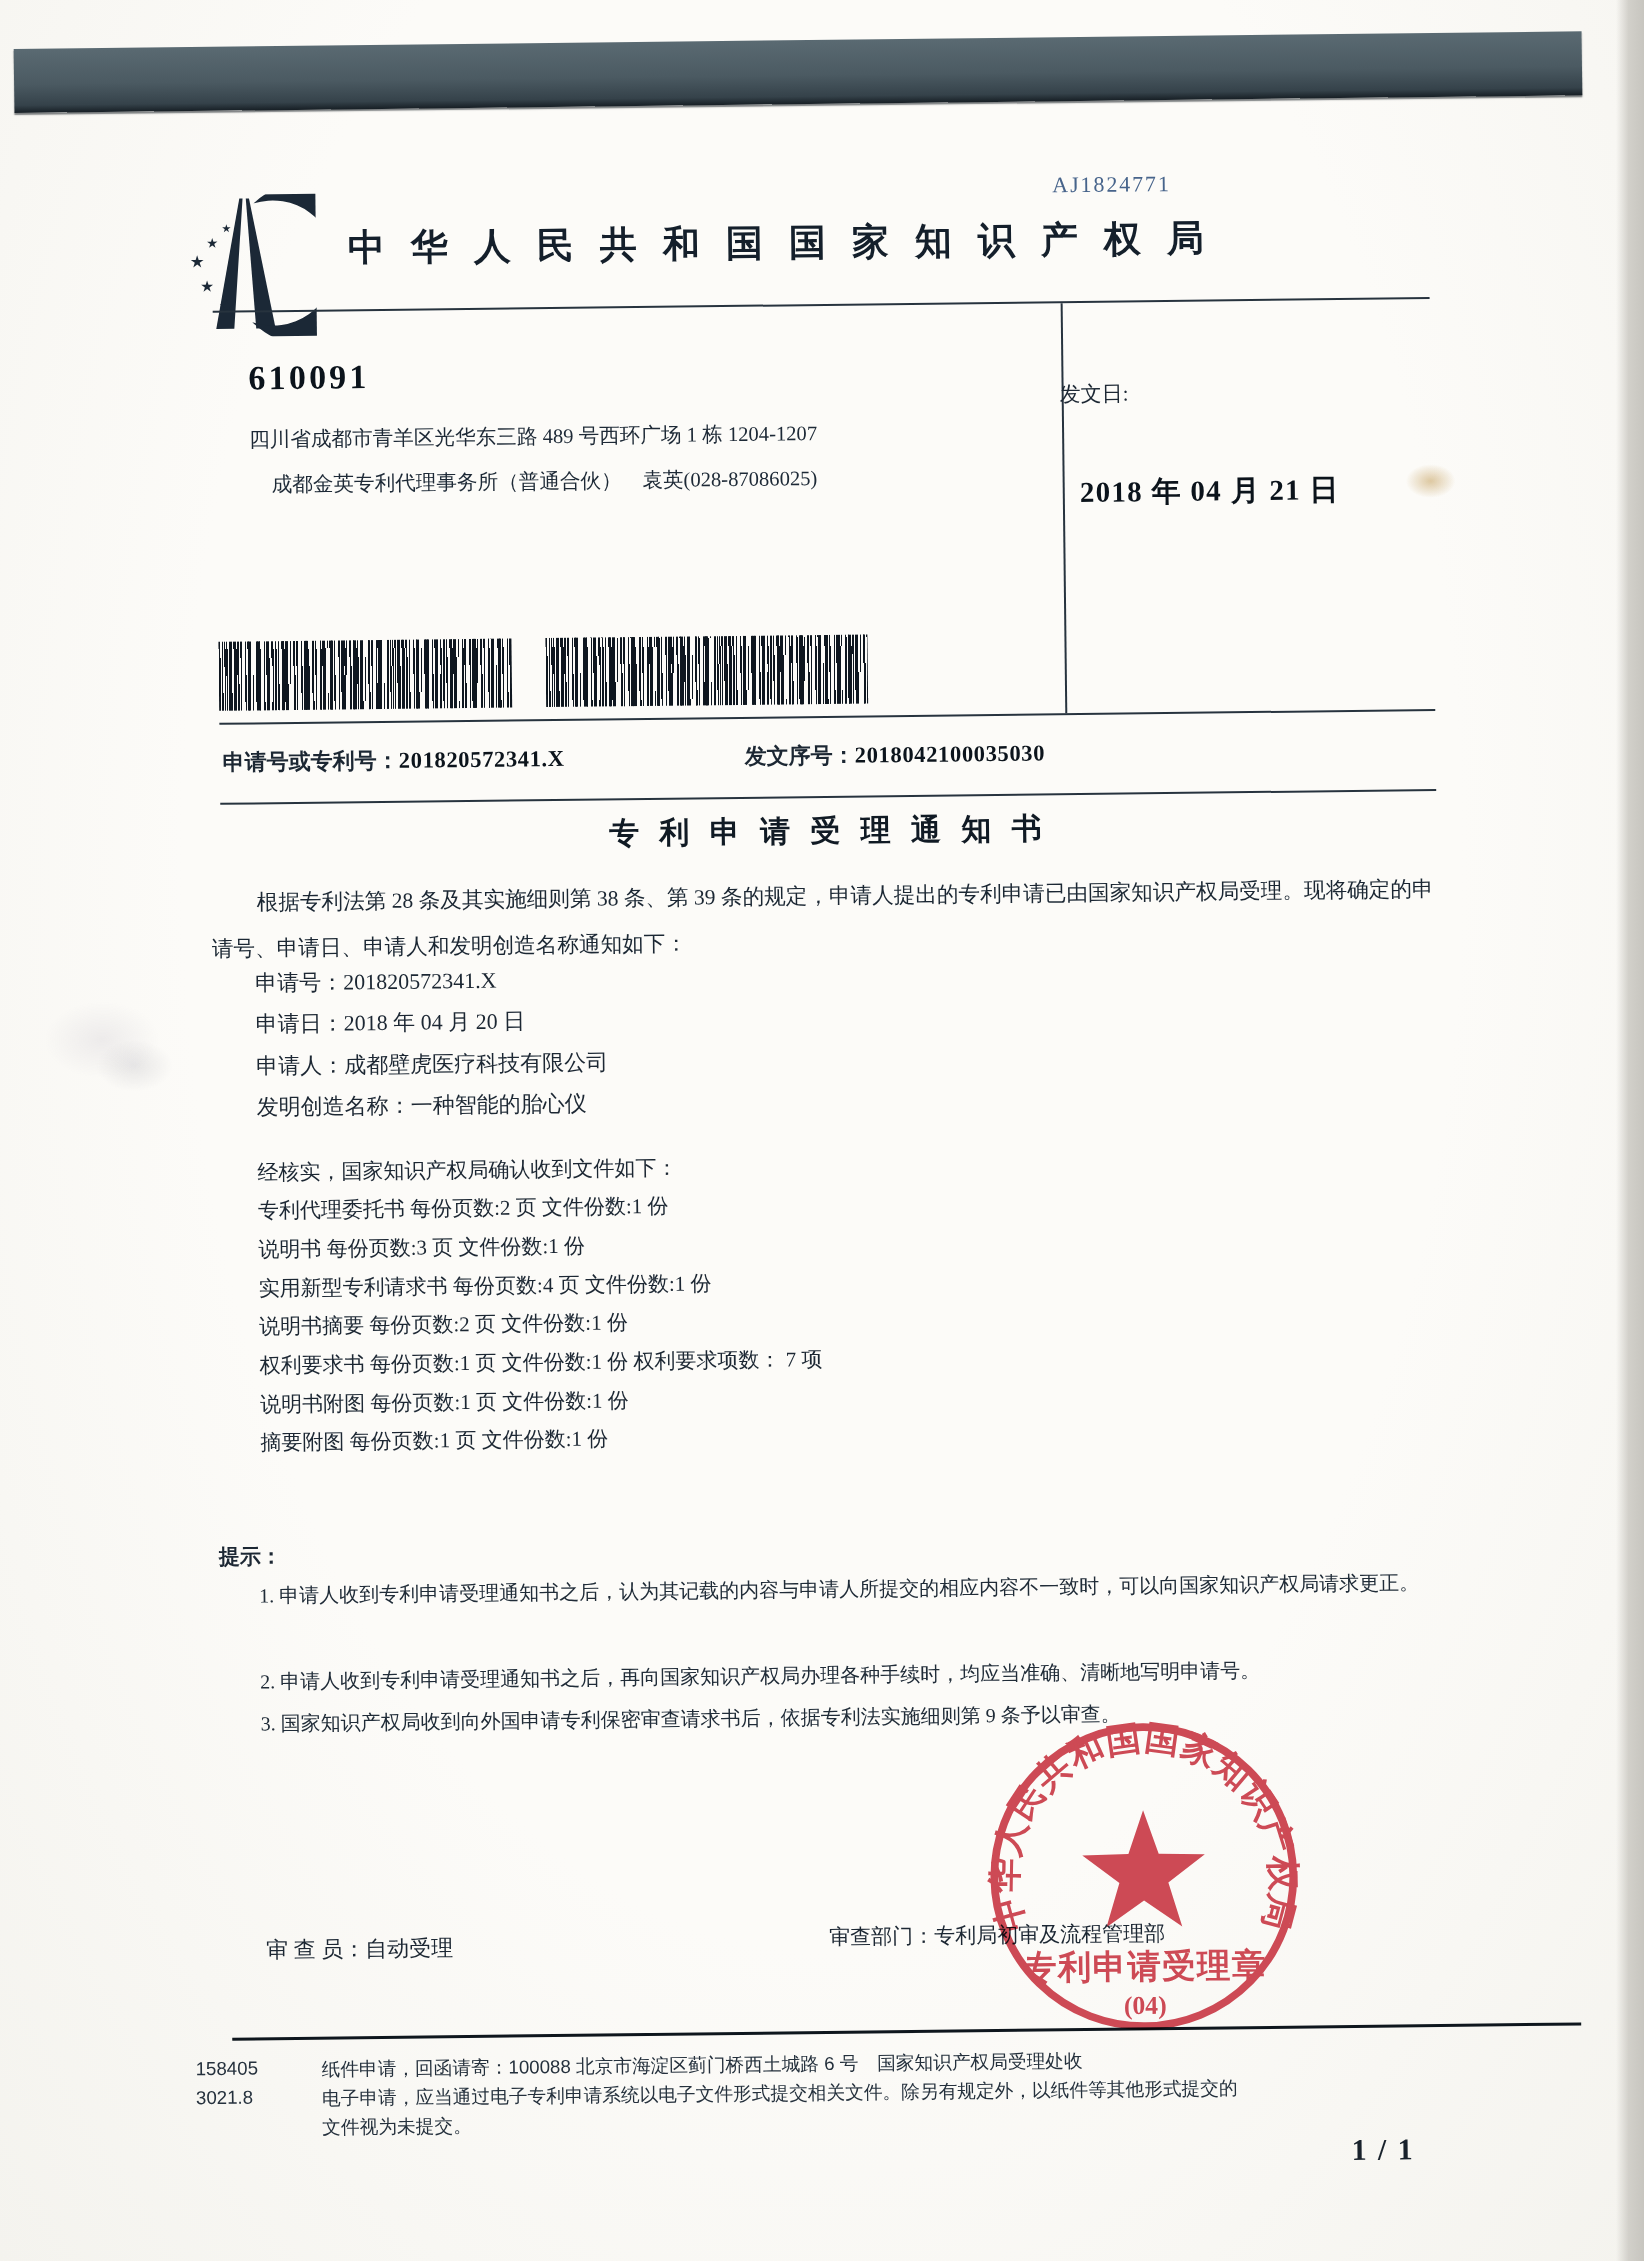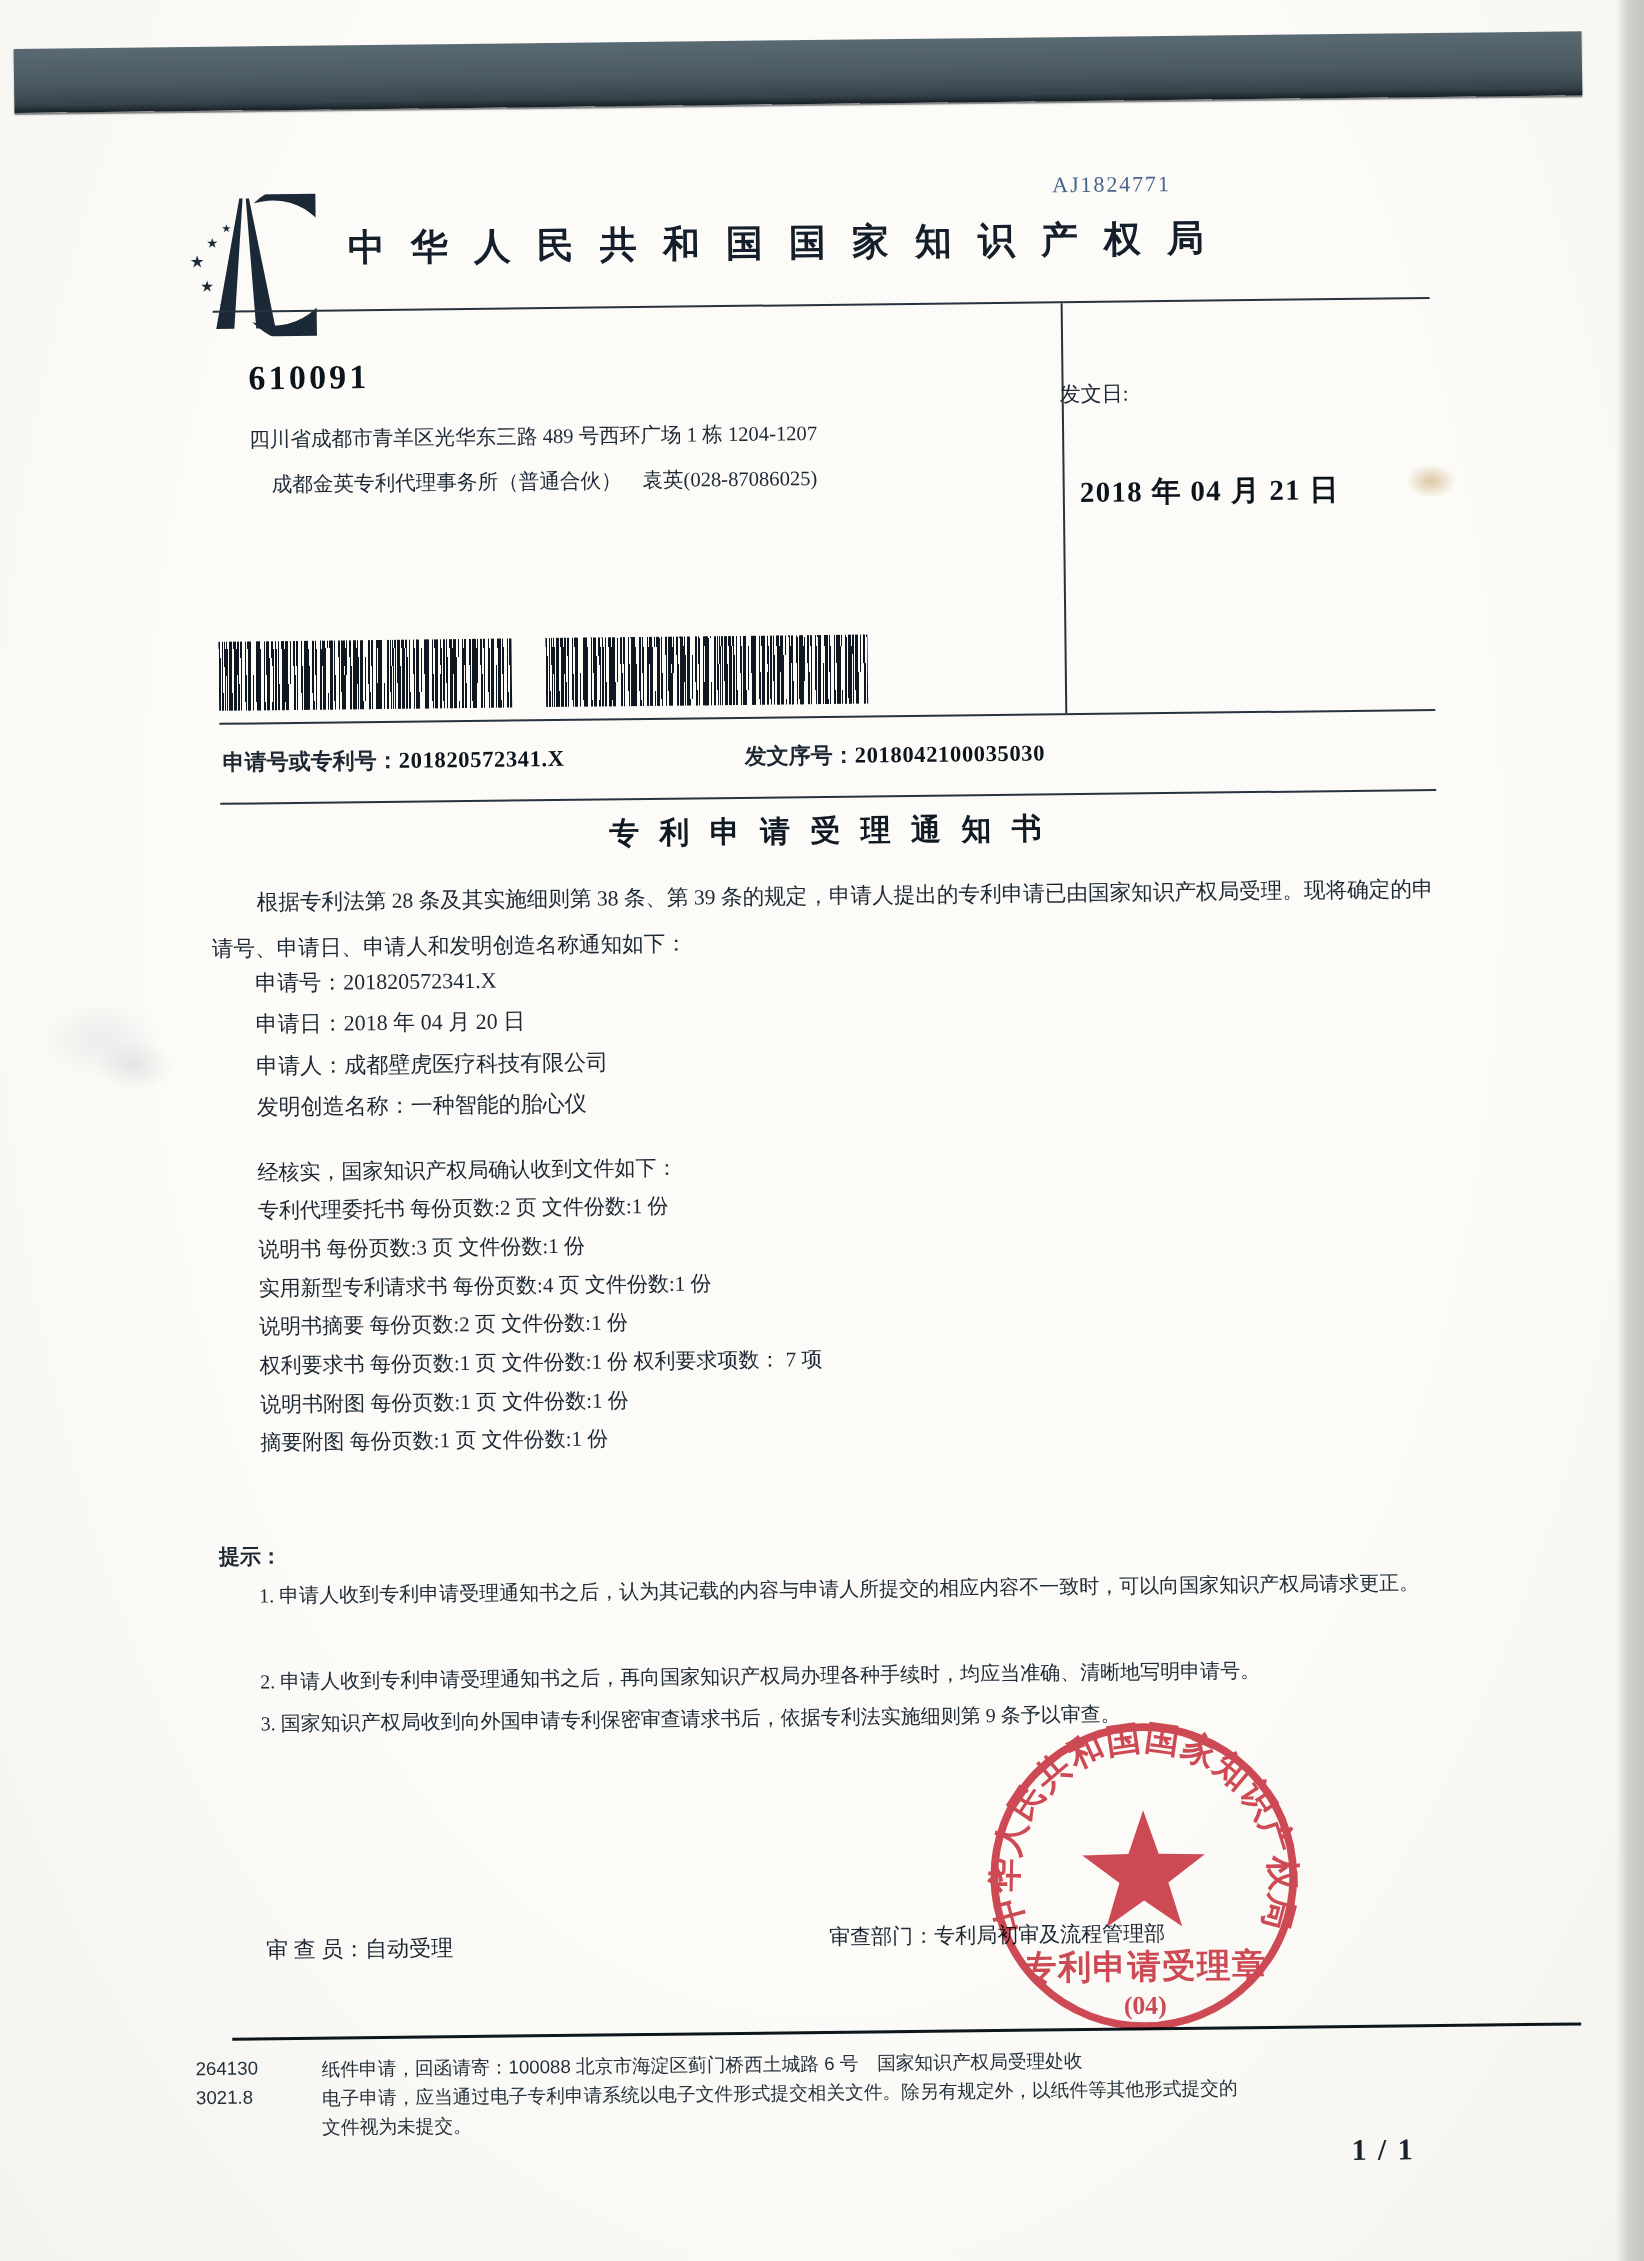--- a/index.html
+++ b/index.html
@@ -166,21 +166,21 @@
     </defs>
     <text font-size="54" font-weight="700" fill="#c93a46" letter-spacing="2">
       <textPath href="#sealArc" startOffset="0" textLength="780" lengthAdjust="spacingAndGlyphs">中华人民共和国国家知识产权局</textPath>
     </text>
     <polygon fill="#c93a46" points="253,152 276.5,219.6 348.1,221.1 291,264.4 311.8,332.9 253,292 194.2,332.9 215,264.4 157.9,221.1 229.5,219.6"></polygon>
     <text x="253" y="412" text-anchor="middle" font-size="52" font-weight="800" fill="#c93a46" letter-spacing="2">专利申请受理章</text>
     <text x="253" y="468" text-anchor="middle" font-size="40" font-weight="700" fill="#c93a46">(04)</text>
   </svg>
 
   <div class="abs rule-footer"></div>
-  <div class="abs footer f-code1">264130</div>
+  <div class="abs footer f-code1">158405</div>
   <div class="abs footer f-code2">3021.8</div>
   <div class="abs footer f-line1">纸件申请，回函请寄：100088 北京市海淀区蓟门桥西土城路 6 号　国家知识产权局受理处收</div>
   <div class="abs footer f-line2">电子申请，应当通过电子专利申请系统以电子文件形式提交相关文件。除另有规定外，以纸件等其他形式提交的</div>
   <div class="abs footer f-line3">文件视为未提交。</div>
 
   <div class="abs page-num">1 / 1</div>
 
 </div>
 
 

